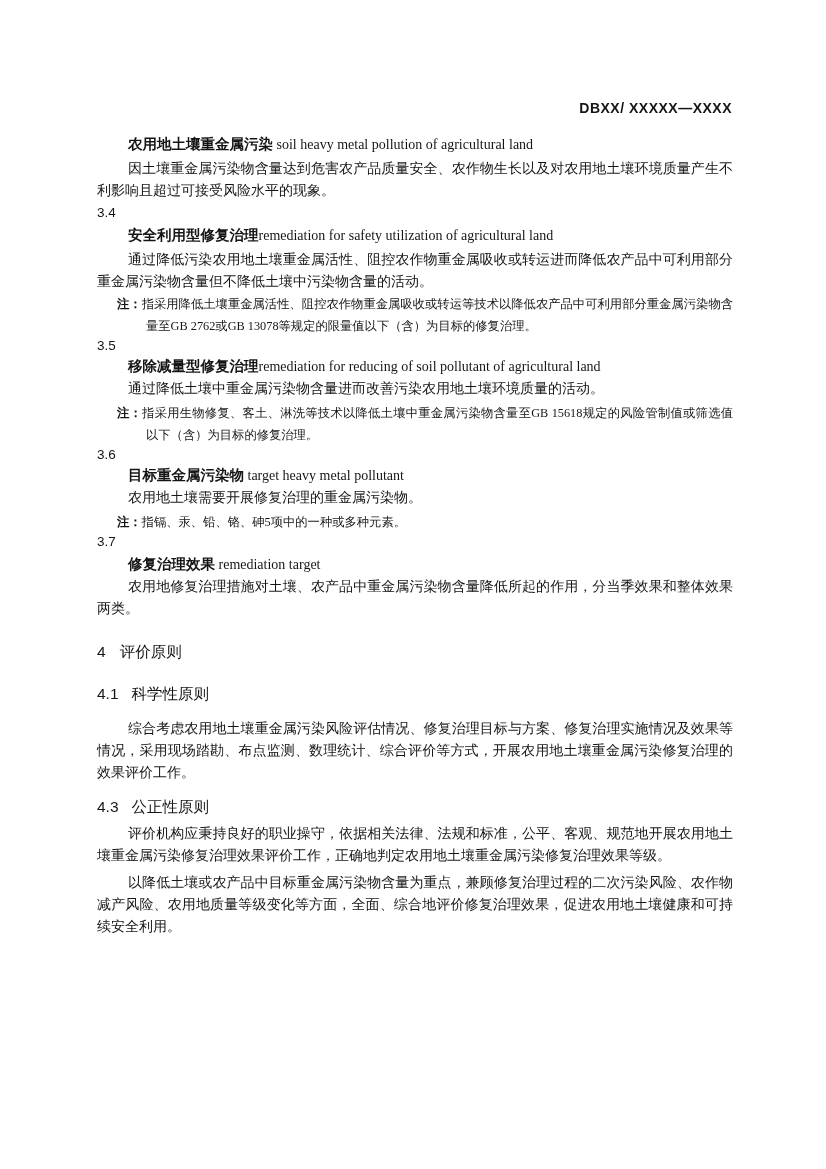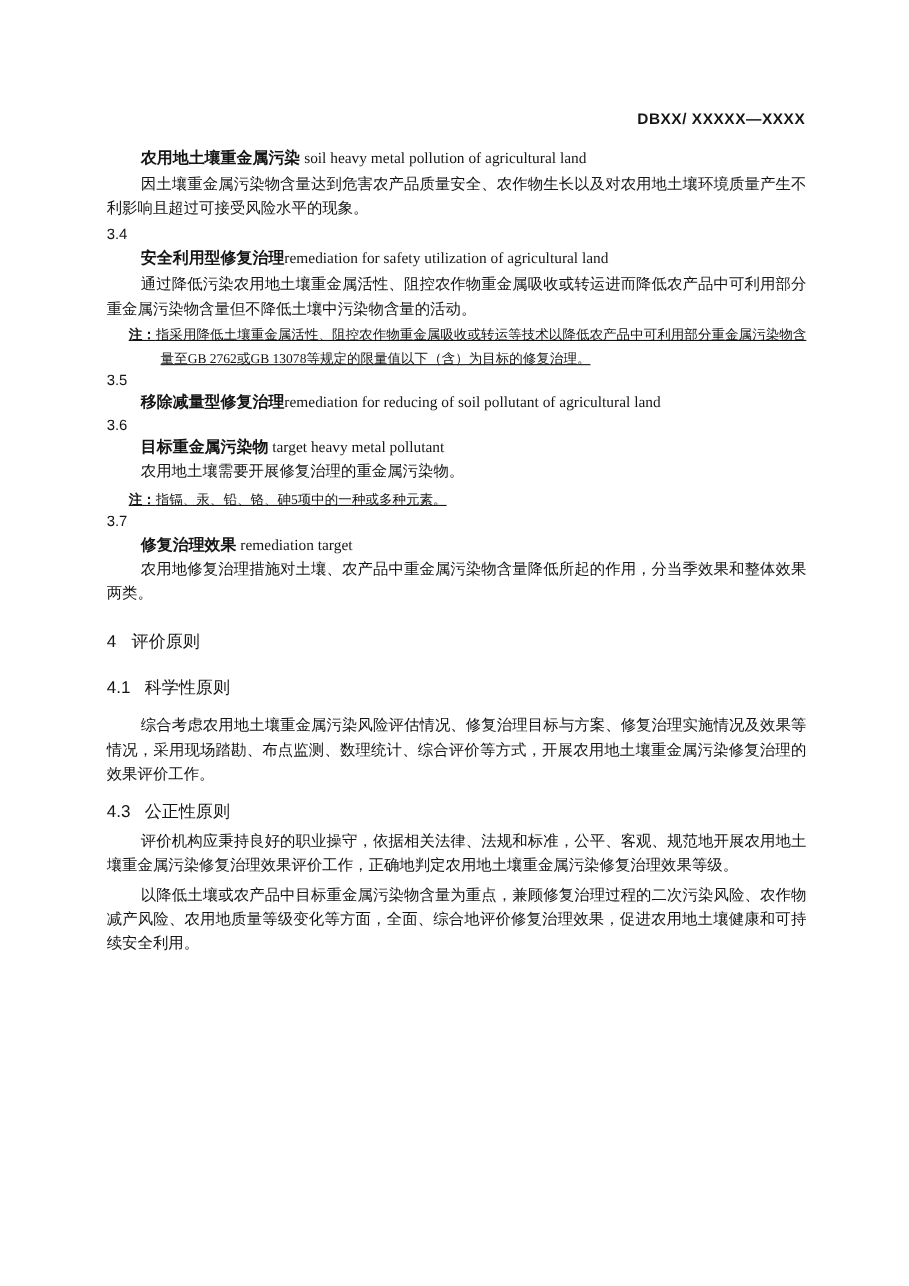--- a/index.html
+++ b/index.html
@@ -28,21 +28,21 @@
   .def, .para {
     margin:0; font-size:14px; line-height:22px;
     text-indent:31px; text-align:justify;
   }
   .clause-num {
     font-family:"Liberation Sans","DejaVu Sans",sans-serif;
     font-size:13.5px; line-height:18px;
   }
   .note {
     margin:0 0 0 20px; padding-left:29px; text-indent:-29px;
-    font-size:12.3px; line-height:22px; text-align:justify;text-decoration:underline;
+    font-size:12.3px; line-height:22px; text-align:justify;
   }
   .note-label {
     font-family:"Liberation Sans","DejaVu Sans",sans-serif;
     font-weight:700; font-style:normal;
   }
   .h-chapter, .h-sub {
     font-family:"Liberation Sans","DejaVu Sans",sans-serif;
     font-weight:400; font-size:15.5px; line-height:22px;
   }
   .h-chapter .htitle { margin-left:14px; }
@@ -67,20 +67,22 @@
     <div class="term-line"><span class="term-zh">农用地土壤重金属污染</span><span class="term-en"> soil heavy metal pollution of agricultural land</span></div>
     <p class="def mt2">因土壤重金属污染物含量达到危害农产品质量安全、农作物生长以及对农用地土壤环境质量产生不利影响且超过可接受风险水平的现象。</p>
 
     <div class="clause-num mt2">3.4</div>
     <div class="term-line mt2"><span class="term-zh">安全利用型修复治理</span><span class="term-en">remediation for safety utilization of agricultural land</span></div>
     <p class="def mt2">通过降低污染农用地土壤重金属活性、阻控农作物重金属吸收或转运进而降低农产品中可利用部分重金属污染物含量但不降低土壤中污染物含量的活动。</p>
     <p class="note"><span class="note-label">注：</span><span>指采用降低土壤重金属活性、阻控农作物重金属吸收或转运等技术以降低农产品中可利用部分重金属污染物含量至GB 2762或GB 13078等规定的限量值以下（含）为目标的修复治理。</span></p>
 
     <div class="clause-num">3.5</div>
     <div class="term-line"><span class="term-zh">移除减量型修复治理</span><span class="term-en">remediation for reducing of soil pollutant of agricultural land</span></div>
+    <p class="def">通过降低土壤中重金属污染物含量进而改善污染农用地土壤环境质量的活动。</p>
+    <p class="note mt2"><span class="note-label">注：</span><span>指采用生物修复、客土、淋洗等技术以降低土壤中重金属污染物含量至GB 15618规定的风险管制值或筛选值以下（含）为目标的修复治理。</span></p>
 
     <div class="clause-num">3.6</div>
     <div class="term-line"><span class="term-zh">目标重金属污染物</span><span class="term-en"> target heavy metal pollutant</span></div>
     <p class="def">农用地土壤需要开展修复治理的重金属污染物。</p>
     <p class="note mt2"><span class="note-label">注：</span><span>指镉、汞、铅、铬、砷5项中的一种或多种元素。</span></p>
 
     <div class="clause-num">3.7</div>
     <div class="term-line mt2"><span class="term-zh">修复治理效果</span><span class="term-en"> remediation target</span></div>
     <p class="def">农用地修复治理措施对土壤、农产品中重金属污染物含量降低所起的作用，分当季效果和整体效果两类。</p>
 

